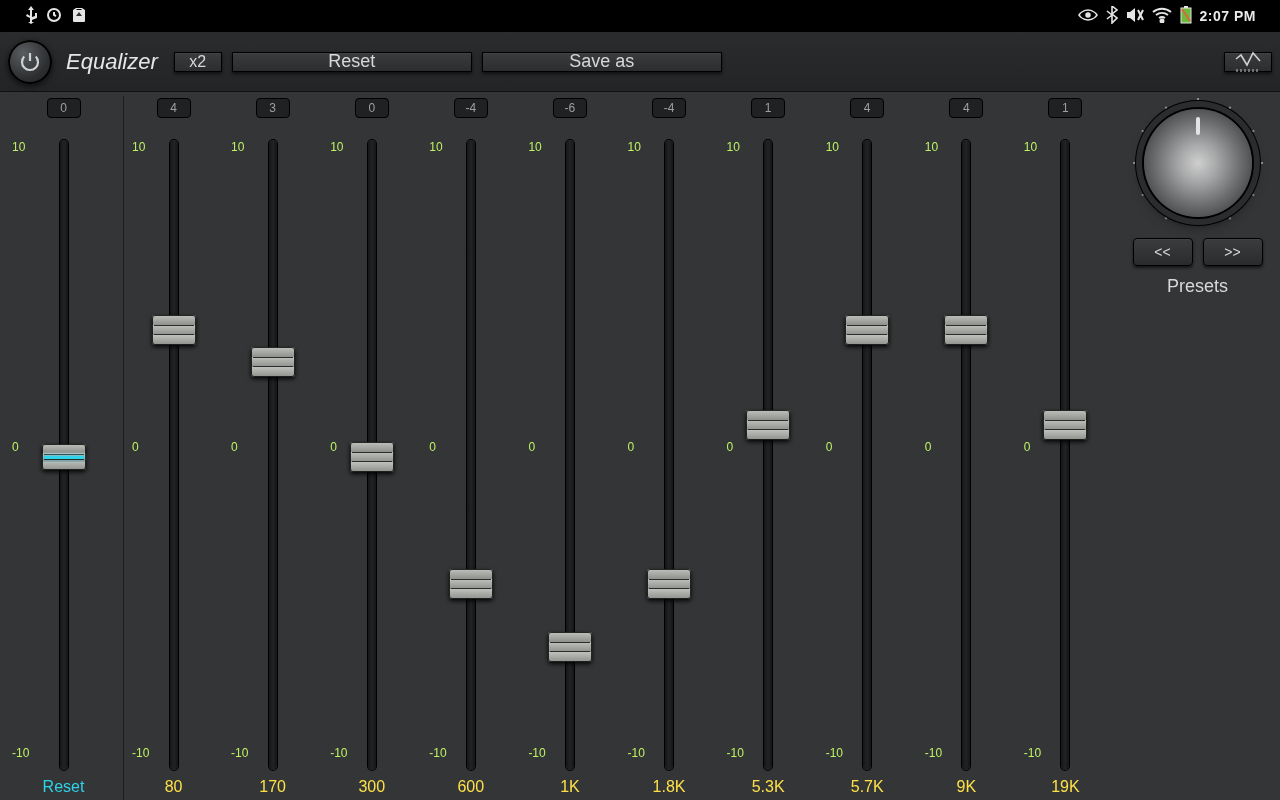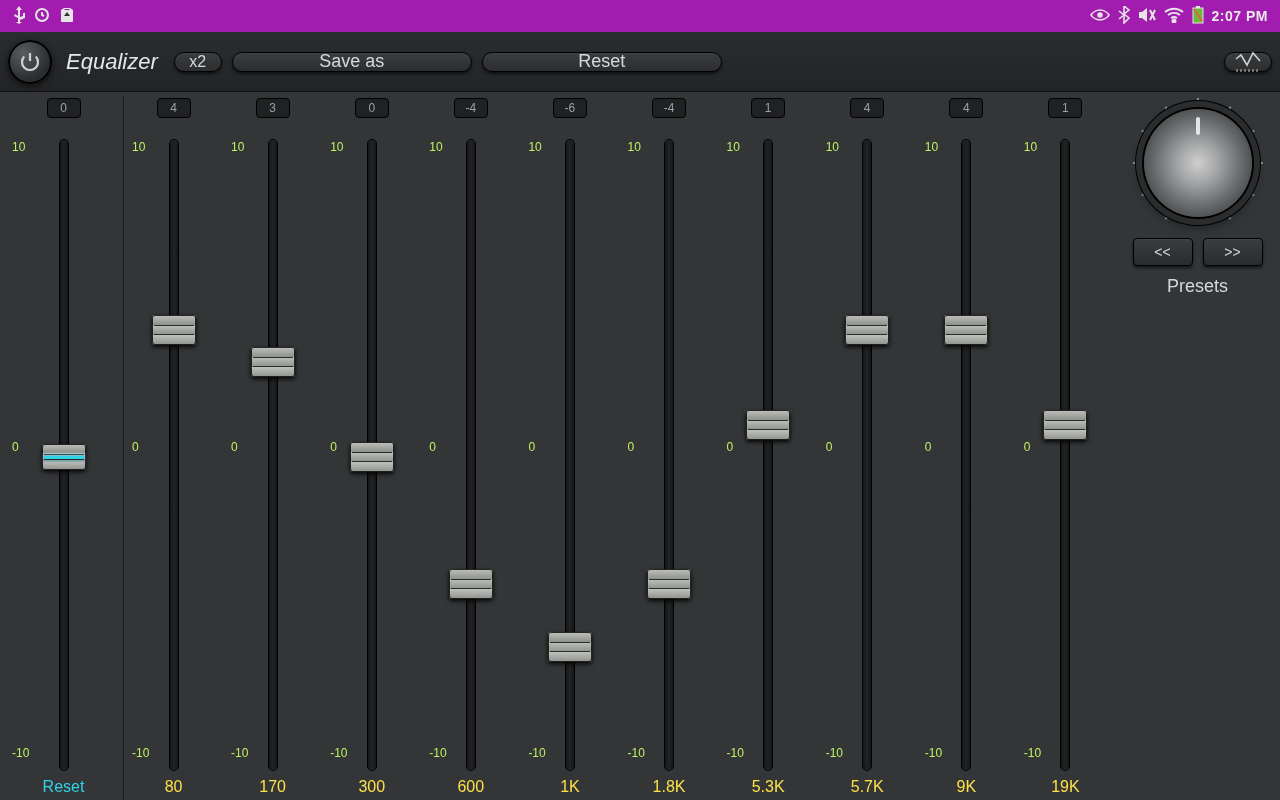--- a/index.html
+++ b/index.html
@@ -7,23 +7,23 @@
     width: 1280px; height: 800px; overflow: hidden;
     background: #2f3133; color: #cfd2d4;
     font-family: "Comic Sans MS", "Segoe Script", cursive, sans-serif;
     font-size: 14px;
     user-select: none;
   }
 
   
   .statusbar {
     height: 32px; width: 100%;
-    background: #a21caf;
+    background: #000000;
     display: flex; align-items: center;
-    padding: 0 12px; color: #eaeaea;
+    padding: 0 24px; color: #eaeaea;
     font-family: sans-serif;
   }
   .statusbar .left, .statusbar .right { display:flex; align-items:center; gap:8px; }
   .statusbar .spacer { flex: 1; }
   .statusbar .clock { font-weight: 600; letter-spacing: .5px; }
 
   
   .toolbar {
     height: 60px; width: 100%;
     background: linear-gradient(#2a2c2e, #232426);
@@ -40,21 +40,21 @@
     color:#bcbfc2;
   }
   .title {
     font-size: 22px; color:#e4e6e8;
     padding: 0 6px 0 4px;
     font-style: italic;
   }
   .tb-btn {
     background: linear-gradient(#3a3c3e, #2c2d2f);
     border: 1px solid #000;
-    border-radius: 12px;
+    border-radius: 0;
     box-shadow: 0 1px 0 rgba(255,255,255,.04) inset, 0 2px 3px rgba(0,0,0,.6);
     color:#d6d8da; font-size: 18px;
     height: 20px; display:flex; align-items:center; justify-content:center;
     padding: 0 12px;
     cursor: pointer;
   }
   .tb-btn.small { width:48px; padding:0; font-size:16px; }
   .preset-select {
     flex: 0 0 460px; position:relative;
   }
@@ -262,22 +262,22 @@
 
 <div class="toolbar">
   <div class="power-btn">
     <svg width="22" height="22" viewBox="0 0 22 22" fill="none" stroke="#cfd2d4" stroke-width="2.2">
       <path d="M11 2v8"></path>
         <path d="M5.2 5.5a8 8 0 1 0 11.6 0"></path>
     </svg>
   </div>
   <div class="title">Equalizer</div>
   <div class="tb-btn small">x2</div>
+  <div class="tb-btn reset">Reset</div>
   <div class="tb-btn save">Save as</div>
-  <div class="tb-btn reset">Reset</div>
   <div style="flex:1"></div>
   <div class="tb-btn graph">
     <svg width="26" height="22" viewBox="0 0 26 22" fill="none" stroke="#cfd2d4" stroke-width="1.6">
       <path d="M1 8l5-4 6 10 6-12 7 8"></path>
       <path d="M2 18v3M6 18v3M10 18v3M14 18v3M18 18v3M22 18v3" stroke="#888"></path>
     </svg>
   </div>
 </div>
 
 <div class="eq-area">

